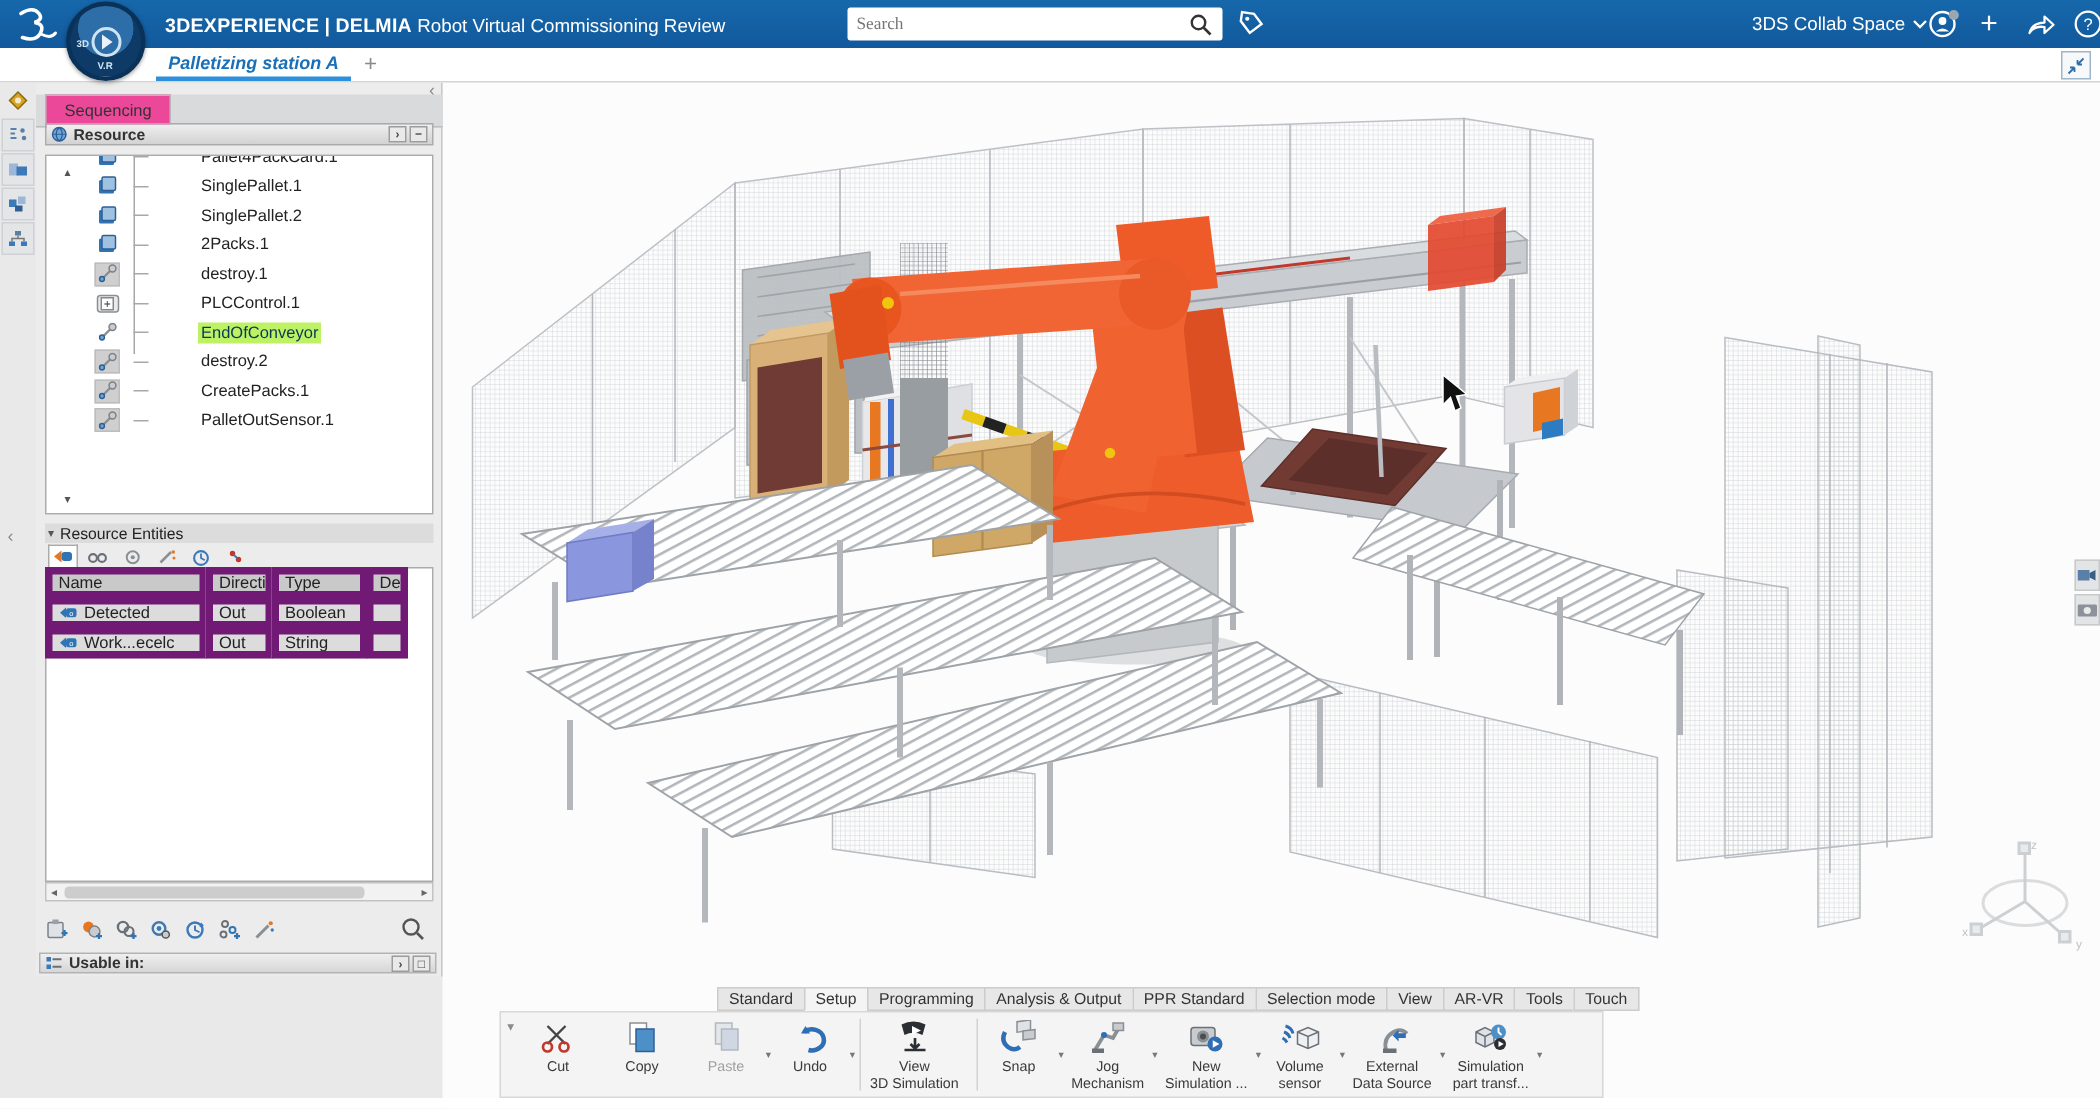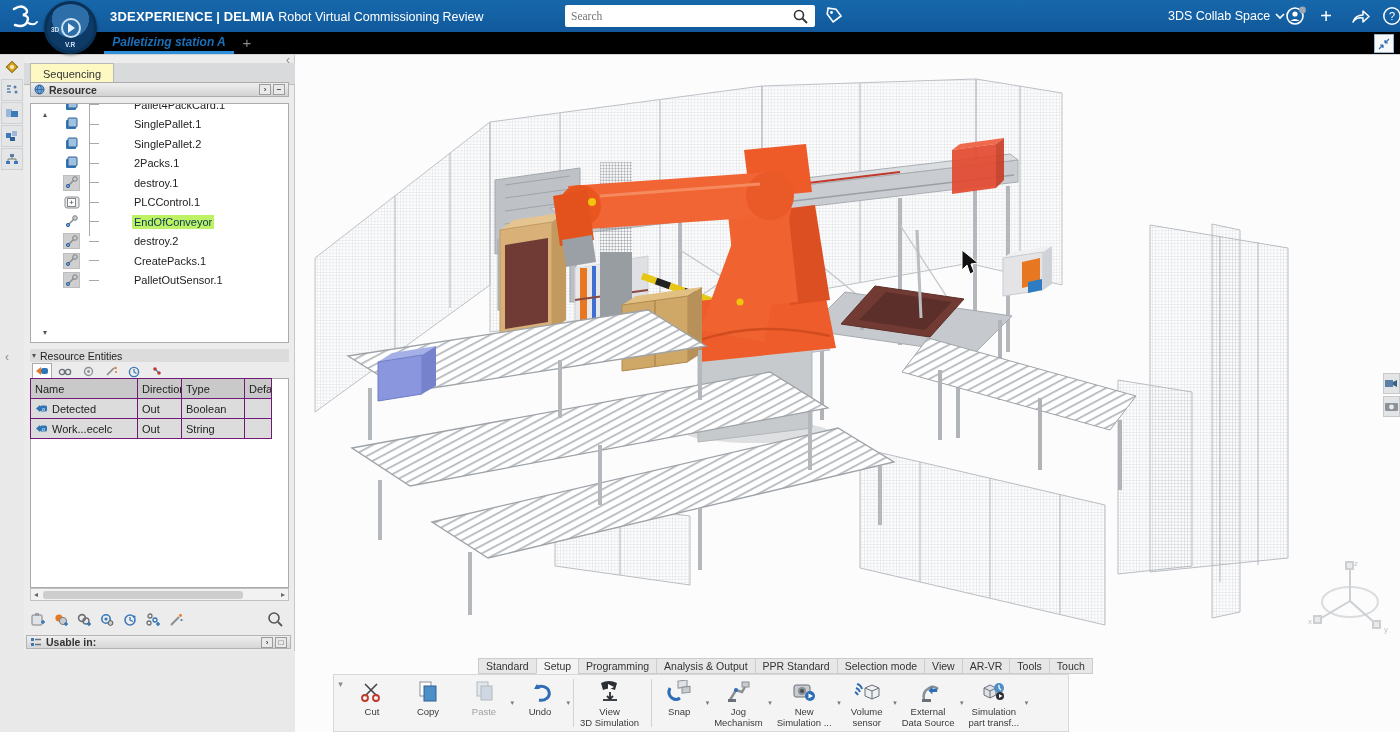--- a/index.html
+++ b/index.html
@@ -24,41 +24,41 @@
   #searchwrap { position:absolute; left:565px; top:5px; width:250px; height:22px; background:#fff;
                 border-radius:2px; display:flex; align-items:center; }
   #searchwrap input { flex:1; border:none; outline:none; font-size:11.5px; padding:0 6px; color:#333;
                       font-family:Liberation Serif, serif; background:transparent; }
   .tbr { position:absolute; top:0; height:32px; display:flex; align-items:center; color:#fff; }
   #collab { left:1168px; font-size:12.5px; gap:5px; cursor:pointer; }
   .tbicon { display:flex; align-items:center; justify-content:center; cursor:pointer; }
 
   
   #tabstrip { position:absolute; left:0; top:32px; width:1400px; height:23px;
-              background:#000000; border-bottom:1px solid #d5d5d5; z-index:30; }
+              background:#ffffff; border-bottom:1px solid #d5d5d5; z-index:30; }
   #doc-tab { position:absolute; left:104px; top:0; width:130px; height:23px; text-align:center;
              font-size:12px; font-weight:bold; font-style:italic; color:#1a70b8; line-height:21px;
              cursor:pointer; }
   #doc-tab .underline { position:absolute; left:0; bottom:1px; width:130px; height:3px; background:#2e8fdb; }
   #newtab { position:absolute; left:238px; top:2px; width:18px; height:18px; color:#8a8a8a;
             font-size:15px; text-align:center; line-height:18px; cursor:pointer; }
   #win-restore { position:absolute; left:1374px; top:2px; width:20px; height:19px; background:#f7f8f9;
                  border:1px solid #9db6cc; display:flex; align-items:center; justify-content:center; cursor:pointer; }
 
   
   #rail { position:absolute; left:0; top:55px; width:24px; height:120px; }
   .rail-btn { width:22px; height:22px; margin:1px; display:flex; align-items:center;
               justify-content:center; cursor:pointer; background:#e3e5e7; border:1px solid #cfd2d5; }
 
   
   #panel { position:absolute; left:24px; top:55px; width:271px; height:596px; background:#ececec;
            border-right:1px solid #c8c8c8; }
   #seq-strip { position:absolute; left:0; top:8px; width:271px; height:22px; background:#d9dadb;
                border-bottom:1px solid #bdbdbd; }
-  #seq-tab { position:absolute; left:6px; top:0; height:22px; padding:0 12px; background:#fef9c3;
+  #seq-tab { position:absolute; left:6px; top:0; height:22px; padding:0 12px; background:#ec4899;
              border:1px solid #b9b9b9; border-bottom:none; font-size:11px; color:#333;
              line-height:21px; cursor:pointer; }
   .collapse-ch { position:absolute; color:#8a8a8a; font-size:12px; cursor:pointer; }
   .hdr { position:absolute; left:6px; width:259px; height:15px;
          background:linear-gradient(#efefef,#d2d2d2); border:1px solid #ababab;
          font-size:10.5px; font-weight:bold; color:#333; display:flex; align-items:center;
          padding:0 3px; gap:4px; }
   .hdr .btns { margin-left:auto; display:flex; gap:2px; }
   .hbtn { width:12px; height:11px; background:#e9e9e9; border:1px solid #9c9c9c; font-size:8px;
           line-height:9px; text-align:center; color:#444; cursor:pointer; }
@@ -78,21 +78,21 @@
 
   #re-hdr { position:absolute; left:6px; top:294px; width:259px; height:13px; background:#dcdcdc;
             font-size:10.5px; color:#222; display:flex; align-items:center; gap:4px; padding:0 2px; }
   #re-tabs { position:absolute; left:6px; top:308px; width:259px; height:15px; display:flex;
              align-items:flex-end; gap:3px; padding-left:2px; }
   .re-tab { width:20px; height:13px; display:flex; align-items:center; justify-content:center; cursor:pointer; }
   .re-tab.sel { background:#fff; border:1px solid #ababab; border-bottom:none; height:15px; }
   #re-table { position:absolute; left:6px; top:323px; width:259px; height:210px; background:#fff;
               border:1px solid #ababab; font-size:11px; color:#222; }
   .trow { display:flex; height:20px; }
-  .tcell { border:1px solid #701a75; margin:-1px 0 0 -1px; padding:2px 4px; overflow:hidden;
+  .tcell { border:5px solid #701a75; margin:-1px 0 0 -1px; padding:2px 4px; overflow:hidden;
            white-space:nowrap; display:flex; align-items:center; gap:4px; }
   .thead .tcell { background:#c9c9c9; font-weight:normal; }
   .tbody .tcell { background:#dcdcdc; }
   .c0{width:108px;} .c1{width:45px;} .c2{width:64px;} .c3{width:28px;}
   #hscroll { position:absolute; left:6px; top:533px; width:259px; height:13px; background:#f2f2f2;
              border:1px solid #c2c2c2; }
   #hscroll .thumb { position:absolute; left:12px; top:2px; width:200px; height:8px; background:#cdcdcd;
                     border-radius:3px; cursor:pointer; }
   #hscroll .ar { position:absolute; top:1px; font-size:8px; color:#666; cursor:pointer; }
   #panel-actions { position:absolute; left:4px; top:555px; width:263px; height:22px; display:flex; gap:3px; }

